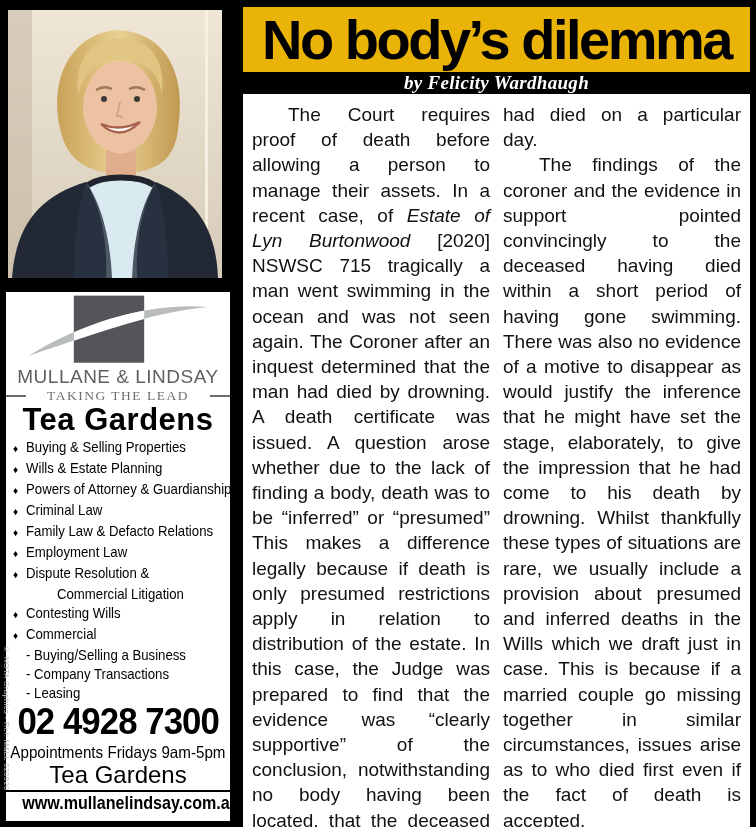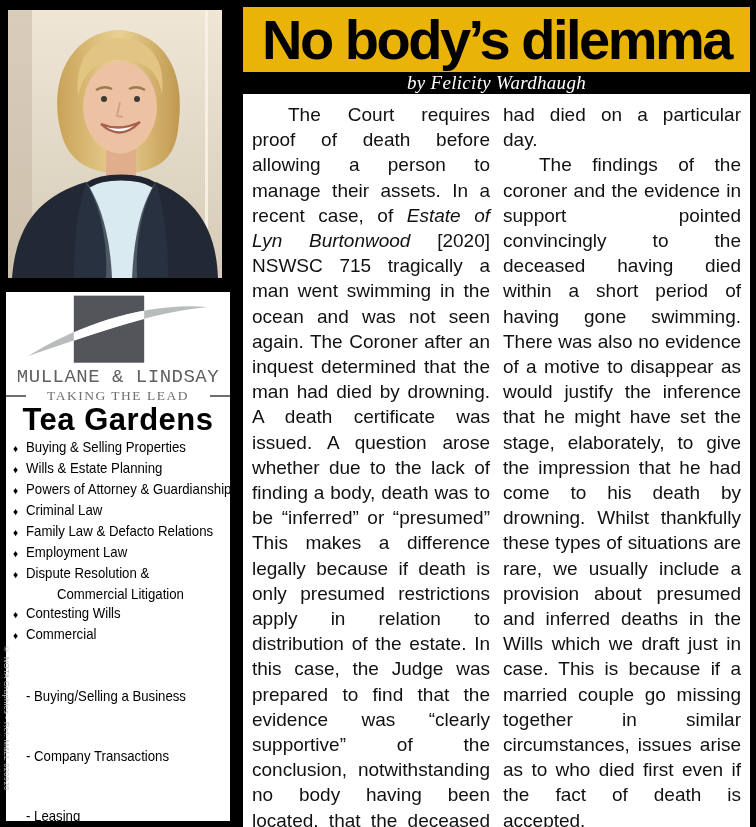--- a/index.html
+++ b/index.html
@@ -10,35 +10,35 @@
   
   .photo-frame { position:absolute; left:8px; top:10px; width:214px; height:268px; }
   .photo-frame svg { display:block; }
   .side-box {
     position:absolute; left:6px; top:292px; width:224px; height:529px;
     background:#fff; display:flex; flex-direction:column; align-items:center;
     overflow:hidden;
   }
   .logo-svg { width:222px; height:72px; margin-top:2px; flex:0 0 auto; }
   .firm-name {
-    font-family:Liberation Mono, monospace; color:#5f6062; font-size:19px;
+    font-family:Liberation Sans, sans-serif; color:#5f6062; font-size:19px;
     line-height:22px; letter-spacing:.5px; white-space:nowrap;
   }
   .tagline-row { display:flex; align-items:center; gap:21px; height:15px; }
   .dash { width:27px; height:2px; background:#6d6e71; }
   .tagline {
     font-family:"Liberation Serif", serif; color:#6d6e71; font-size:13.5px;
     letter-spacing:1.5px; white-space:nowrap;
   }
   .location-heading { font-size:31px; font-weight:bold; line-height:34px; letter-spacing:.5px; white-space:nowrap; }
   .svc-list { align-self:stretch; padding-left:7px; font-size:15px; line-height:19px; }
   .svc { display:flex; align-items:baseline; white-space:nowrap; }
   .svc .b { font-size:10px; width:13px; flex:0 0 13px; }
   .svc.cont { padding-left:15px;justify-content:center; }
-  .svc.sub  { padding-left:13px;margin-top:41px; }
+  .svc.sub  { padding-left:13px; }
   .svc .lbl { display:inline-block; transform:scaleX(.88); transform-origin:0 50%; }
   .phone {
     font-weight:bold; font-size:37px; line-height:40px; letter-spacing:-1px;
     white-space:nowrap; transform:scaleX(.94); transform-origin:50% 50%;
   }
   .appointments { font-size:16.5px; line-height:20px; white-space:nowrap;
     transform:scaleX(.92); transform-origin:50% 50%; }
   .addr-street { font-size:20px; line-height:24px; white-space:nowrap; }
   .addr-town { font-size:24px; line-height:26px; white-space:nowrap; }
   .site-wrap { align-self:stretch; border-top:2px solid #000; margin-top:2px; text-align:center; }
@@ -51,21 +51,21 @@
   }
   
   .right-col {
     position:absolute; left:243px; top:7px; width:507px; height:813px;
     display:flex; flex-direction:column;
   }
   .headline-box { background:#eab308; height:68px; display:flex; align-items:center; justify-content:center; }
   .title { font-size:56px; font-weight:bold; letter-spacing:-2.5px; white-space:nowrap; }
   .byline-bar { height:26px; display:flex; align-items:center; justify-content:center; }
   .byline { color:#fff; font-family:"Liberation Serif", serif; font-style:italic;
-    font-weight:normal; font-size:19px; letter-spacing:.3px; }
+    font-weight:bold; font-size:19px; letter-spacing:.3px; }
   .article-box {
     background:#fff; flex:1; padding:8px 9px 6px 9px;
     column-count:2; column-gap:13px;
     font-size:19px; line-height:25.2px; text-align:justify; color:#111;
   }
   .article-box p { margin:0; text-indent:36px; }
 </style>
 </head>
 <body>
 

